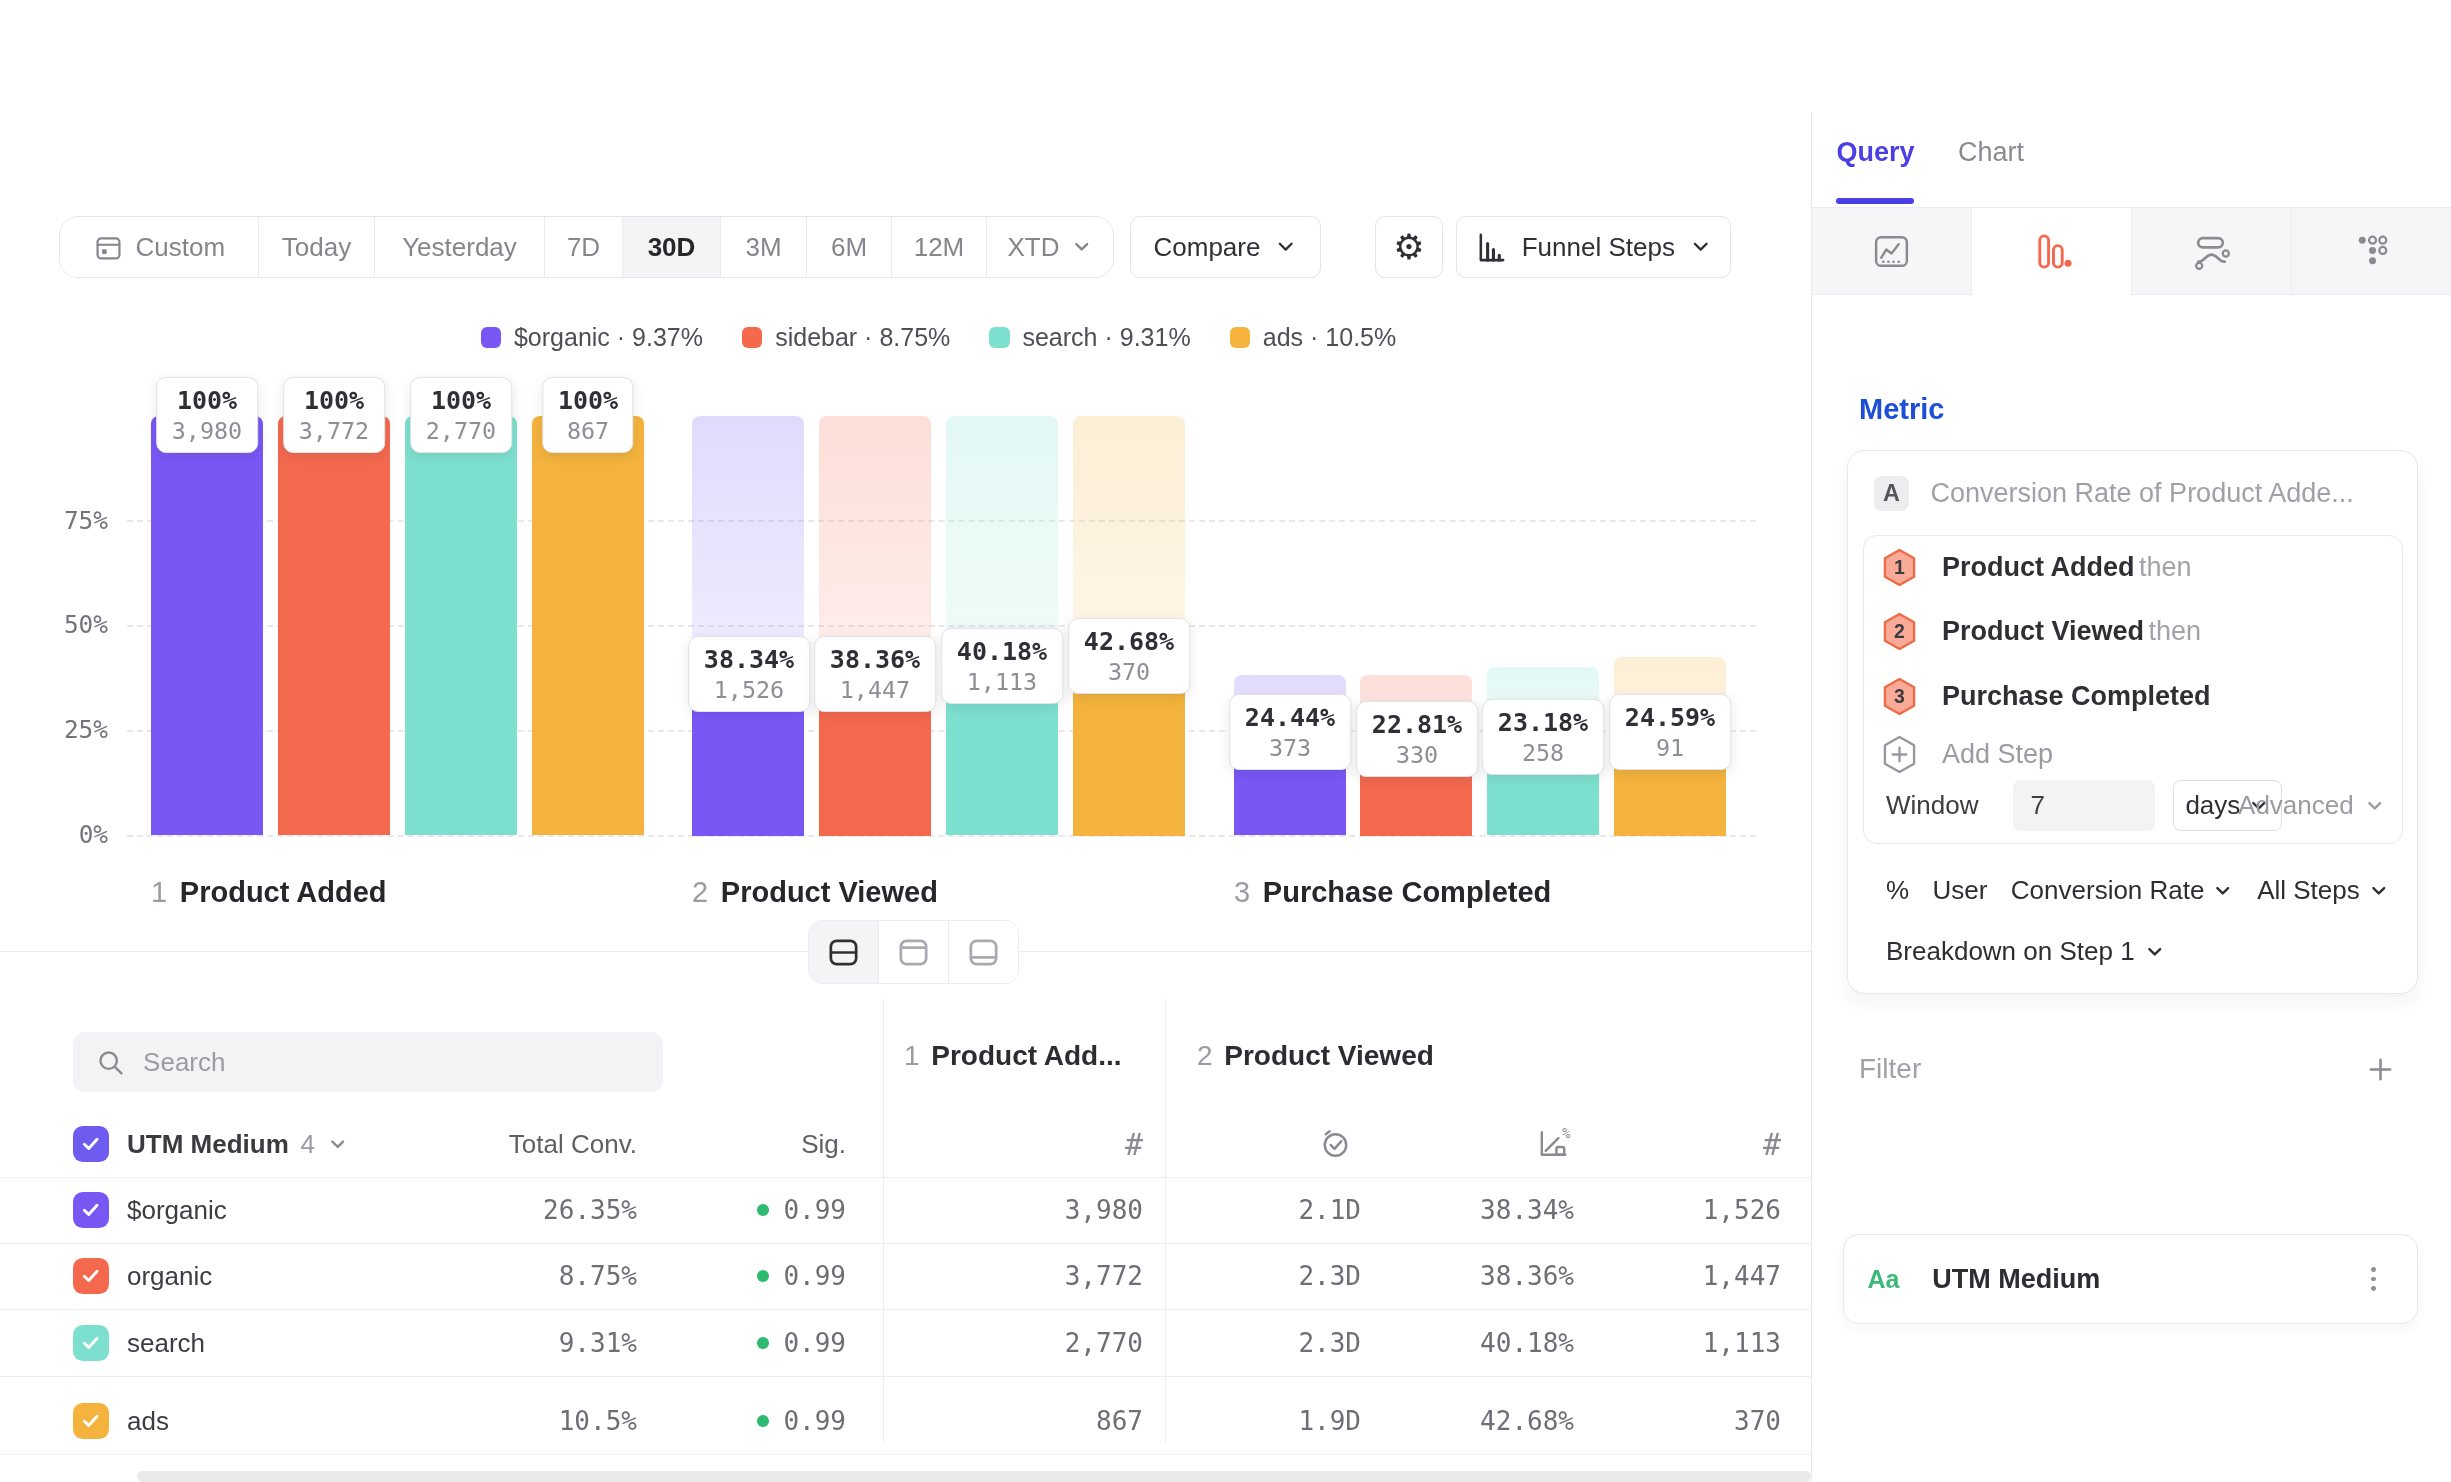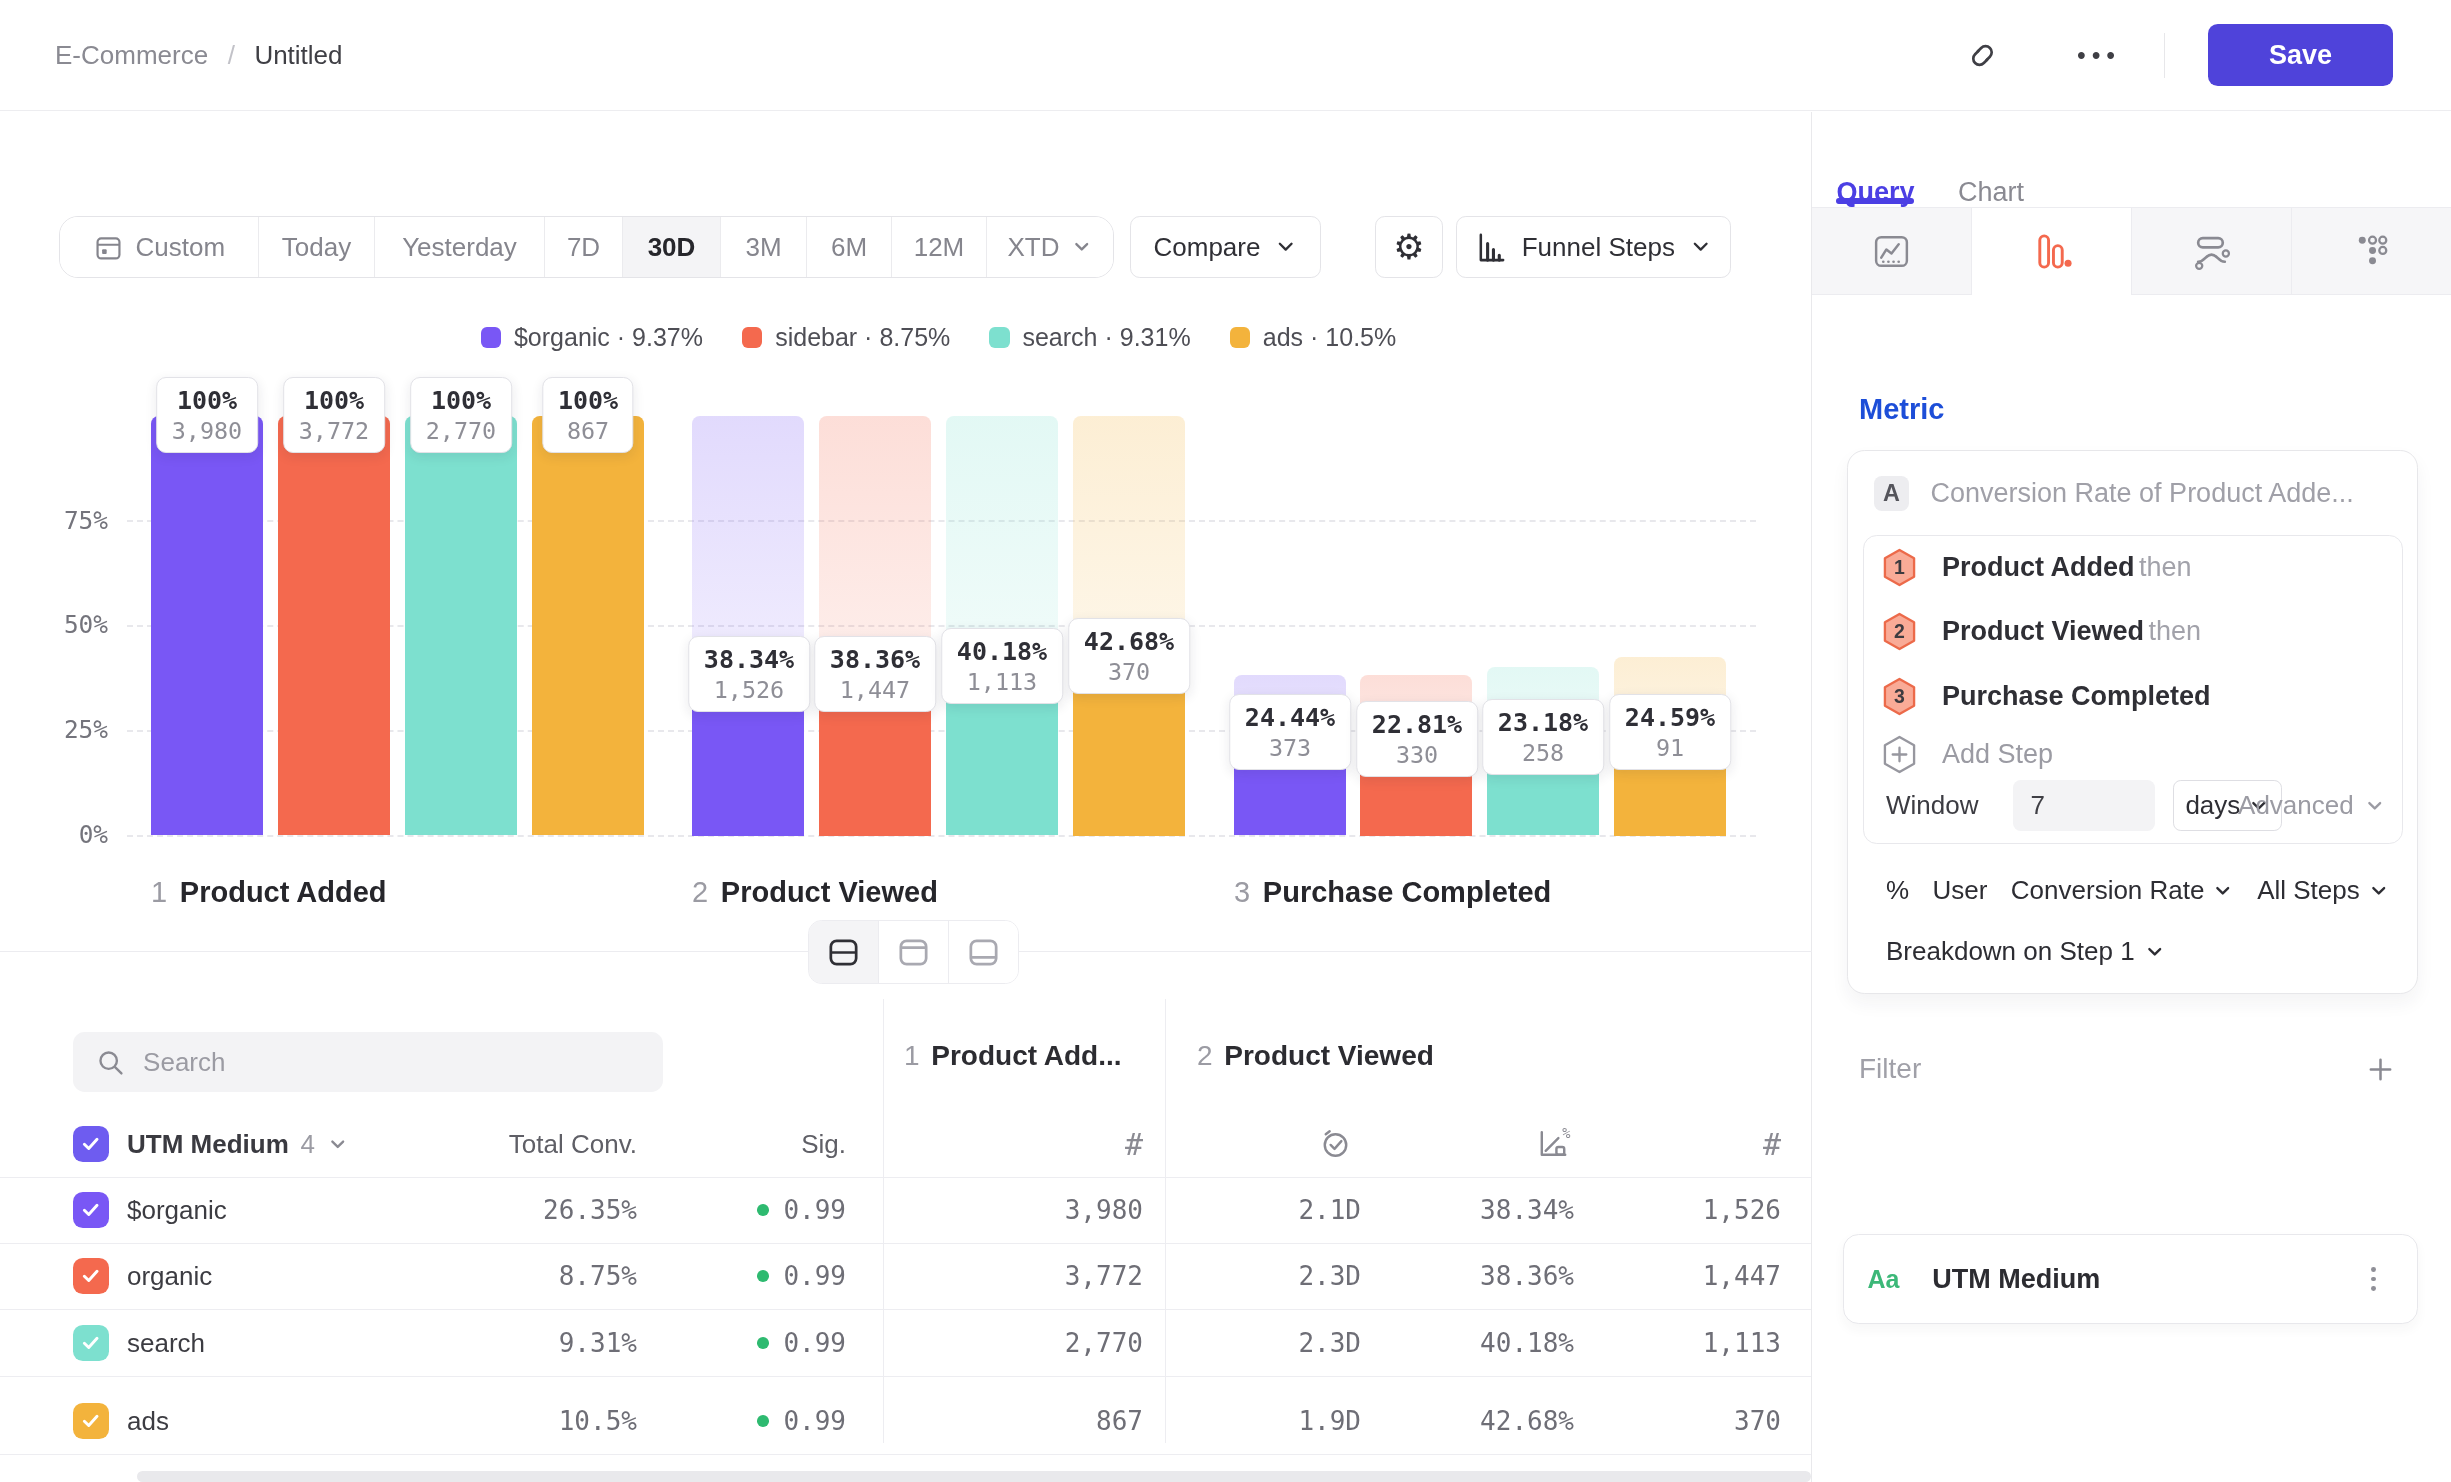--- a/index.html
+++ b/index.html
@@ -78,21 +78,21 @@
   .trow>*{position:absolute;top:50%;transform:translateY(-50%);}
   .trow .name{left:127px;font-size:26px;color:#3c3c42;}
   .trow .val{font-size:26px;color:#6e6e76;}
   .sigcell{display:flex;align-items:center;gap:14.6px;}
   .sigdot{width:11.7px;height:11.7px;border-radius:50%;background:#2eba70;}
   .vdiv{position:absolute;top:887px;height:444px;width:1px;background:#ededf1;}
   .hscroll{position:absolute;left:137px;top:1359px;width:1674px;height:10.7px;border-radius:5.9px;background:#e9e9ec;cursor:pointer;}
 
   
   .ptabs{position:absolute;left:0;top:0;width:639px;height:95px;}
-  .ptab{position:absolute;top:25px;font-size:27px;cursor:pointer;margin-top:40px;}
+  .ptab{position:absolute;top:25px;font-size:27px;cursor:pointer;}
   .ptab.q{left:24.4px;color:#4b3fe4;font-weight:bold;}
   .ptab.c{left:146px;color:#8a8a92;}
   .ptab-underline{position:absolute;left:24.4px;top:86px;width:78px;height:5.9px;border-radius:2.9px;background:#4b3fe4;}
   .type-tabs{position:absolute;left:0;top:95px;width:639px;height:88px;display:flex;border-top:1px solid #ececf0;border-bottom:1px solid #ececf0;box-sizing:border-box;}
   .type-tab{flex:1;display:flex;align-items:center;justify-content:center;background:#f6f6f8;border-left:1px solid #ececf0;cursor:pointer;position:relative;}
   .type-tab:first-child{border-left:none;}
   .type-tab.active{background:#fff;}
   .type-tab.active::after{content:'';position:absolute;left:0;right:0;bottom:-1px;height:1px;background:#fff;}
   .metric-h{position:absolute;left:47px;top:252px;font-size:29px;font-weight:bold;color:#1d4ed8;}
   .metric-card{position:absolute;left:35px;top:338px;width:571px;height:544px;border:1px solid #e7e7ea;border-radius:17.6px;box-shadow:0 9.8px 17.6px rgba(40,40,60,.05);box-sizing:border-box;background:#fff;}
@@ -123,36 +123,20 @@
   .utm-aa{font-size:25px;font-weight:bold;color:#3cb878;}
   .utm-name{font-size:27px;font-weight:bold;color:#2c2c31;margin-left:33px;}
   .kebab{margin-left:auto;display:flex;flex-direction:column;gap:4.9px;cursor:pointer;padding:5.9px;}
   .kebab i{width:4.9px;height:4.9px;border-radius:50%;background:#8f8f97;}
 </style>
 </head>
 <body>
 
 <div class="app">
 
-  <header class="topbar">
-    <span class="crumb-proj">E-Commerce</span>
-    <span class="crumb-sep">/</span>
-    <span class="crumb-title">Untitled</span>
-    <div class="top-right">
-      <button class="icon-btn">
-        <svg width="37" height="37" viewBox="0 0 36 36">
-          <path d="M14 13.6l-3.2 3.2a6 6 0 0 0 8.5 8.5l3.2-3.2" fill="none" stroke="#3f3f45" stroke-width="2.6" stroke-linecap="round"></path>
-          <path d="M22 22.4l3.2-3.2a6 6 0 0 0-8.5-8.5l-3.2 3.2" fill="none" stroke="#3f3f45" stroke-width="2.6" stroke-linecap="round"></path>
-        </svg>
-      </button>
-      <span class="more-dots">•••</span>
-      <span class="top-divider"></span>
-      <button class="save-btn">Save</button>
-    </div>
-  </header>
 
   <div class="main">
 
     <section class="content">
       <div class="ranges" id="ranges">
           <div class="range-btn" style="width: 198px;">
             <svg width="31" height="31" viewBox="0 0 34 34">
               <rect x="5" y="7" width="24" height="22" rx="4" fill="none" stroke="#85858d" stroke-width="2.4"></rect>
               <line x1="5" y1="14" x2="29" y2="14" stroke="#85858d" stroke-width="2.4"></line>
               <rect x="10" y="19" width="5" height="5" rx="1" fill="#85858d"></rect>

